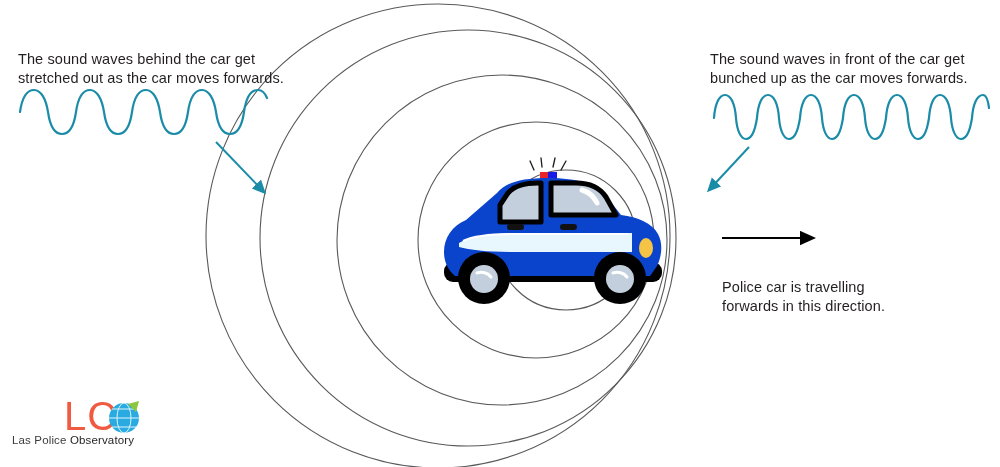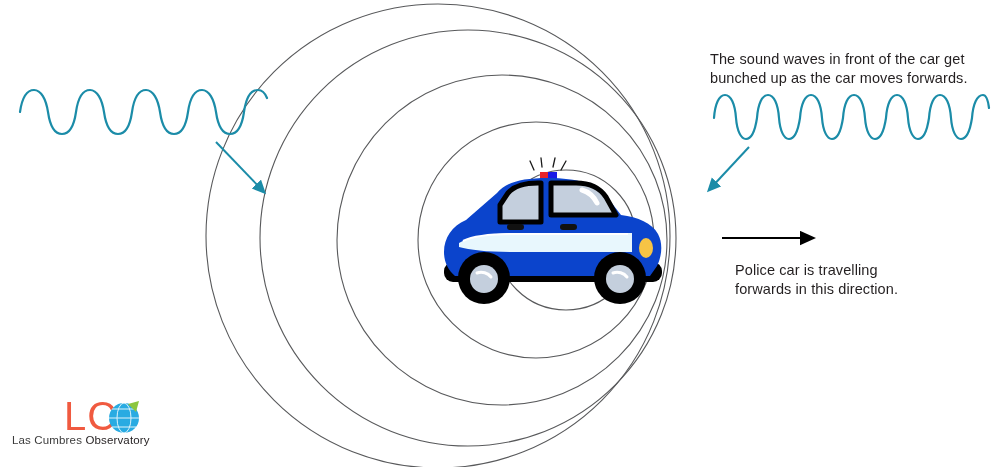--- a/index.html
+++ b/index.html
@@ -38,23 +38,22 @@
     top: 50px;
     width: 300px;
   }
   #caption-right {
     left: 710px;
     top: 50px;
     width: 300px;
   }
   #caption-direction {
     left: 722px;
-    top: 261px;
+    top: 278px;
     width: 260px;
-    margin-left: 13px;
   }
   #logo-wordmark {
     position: absolute;
     left: 12px;
     top: 434px;
     font-family: "Liberation Sans", sans-serif;
     font-size: 11.5px;
     color: #3b3b3b;
     letter-spacing: 0.15px;
   }
@@ -194,22 +193,24 @@
       <g stroke="#ffffff" stroke-width="1" fill="none" opacity="0.85">
         <ellipse cx="124" cy="418" rx="7" ry="15"></ellipse>
         <line x1="109" y1="418" x2="139" y2="418"></line>
         <line x1="112" y1="409" x2="136" y2="409"></line>
         <line x1="112" y1="427" x2="136" y2="427"></line>
       </g>
       <path d="M 128 404 L 139 401 L 136 412 Z" fill="#8cc63f"></path>
     </g>
   </svg>
 
+  <div class="caption" id="caption-left">The sound waves behind the car get
+stretched out as the car moves forwards.</div>
 
   <div class="caption" id="caption-right">The sound waves in front of the car get
 bunched up as the car moves forwards.</div>
 
   <div class="caption" id="caption-direction">Police car is travelling
 forwards in this direction.</div>
 
-  <div id="logo-wordmark"><span>Las Cumbres </span><span class="bold">Observatory</span></div>
+  <div id="logo-wordmark"><span>Las Police </span><span class="bold">Observatory</span></div>
 
 </div>
 
 </body></html>

